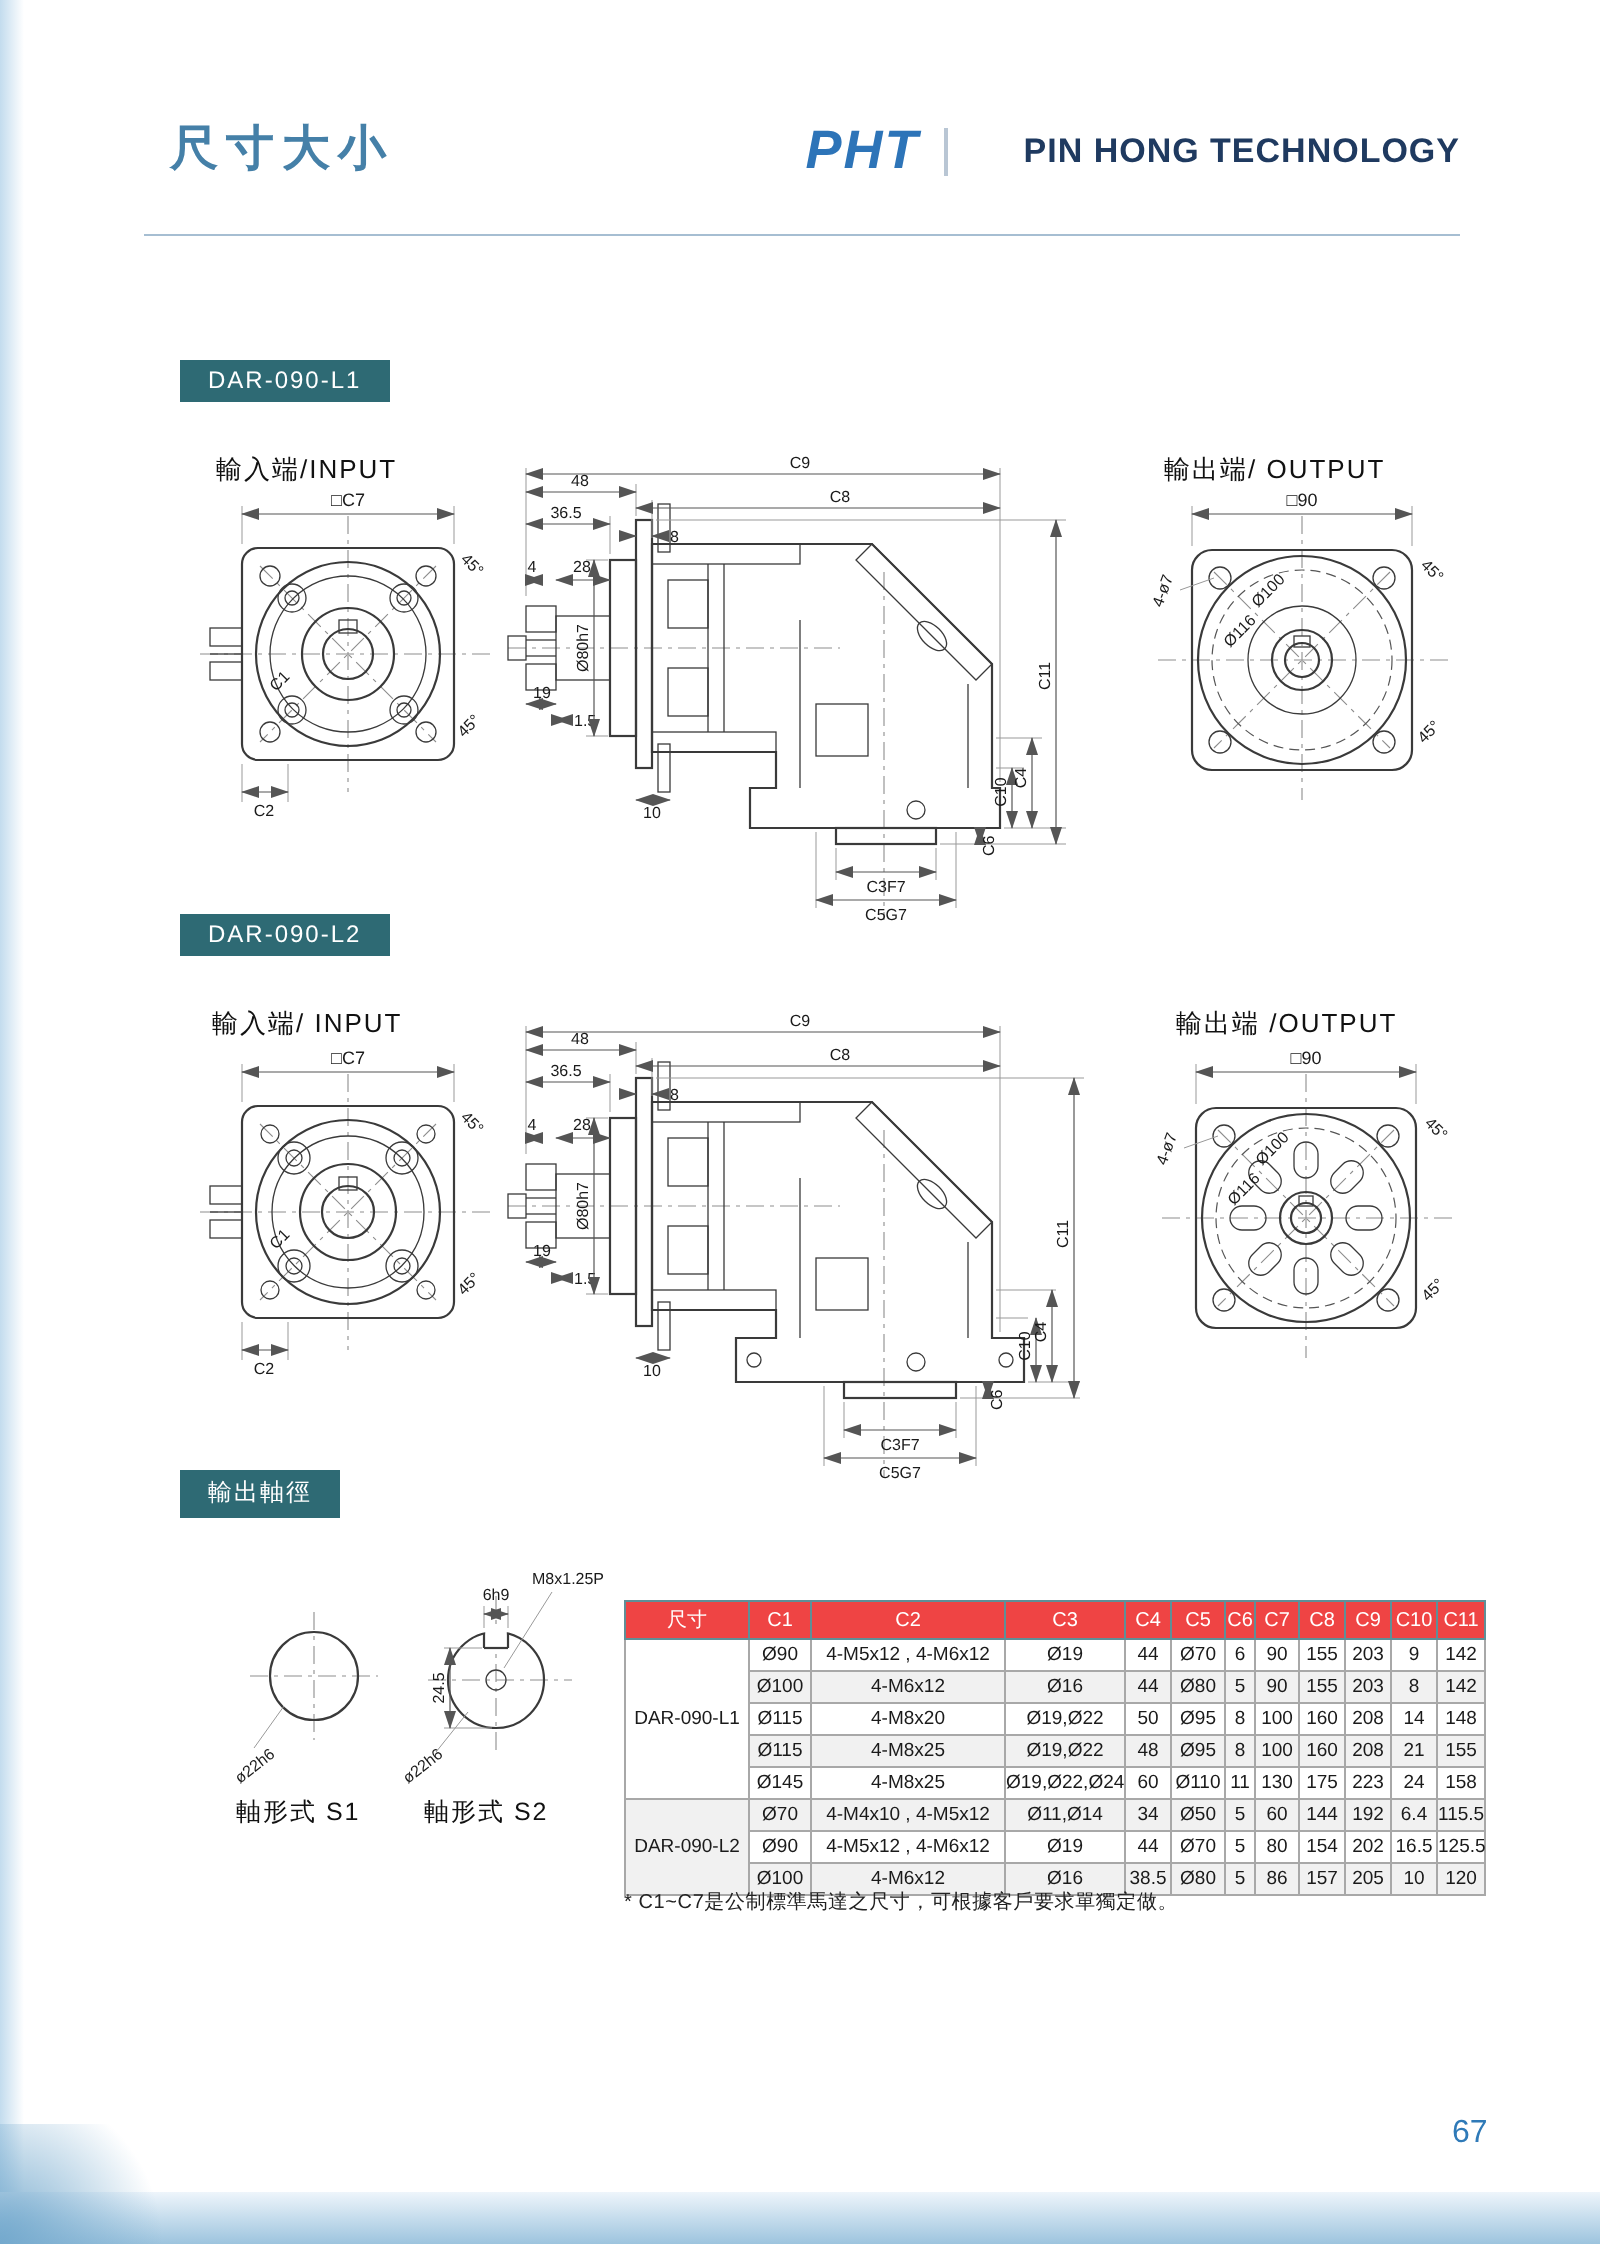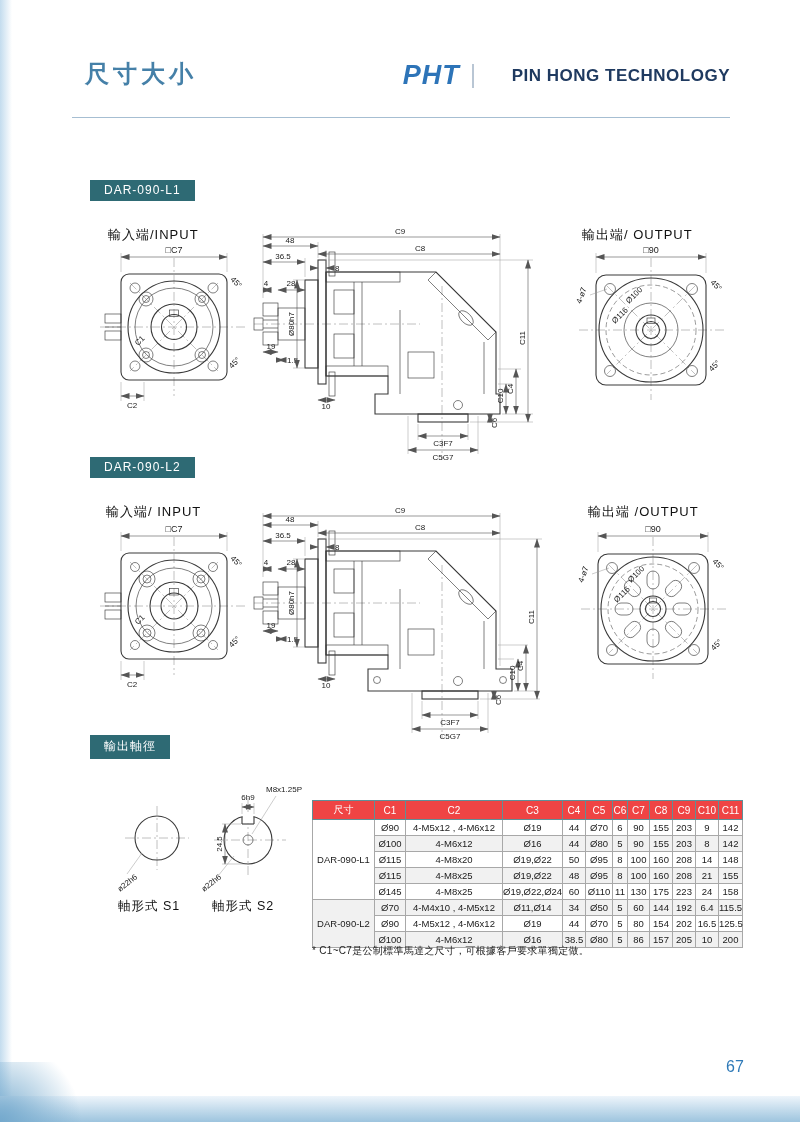--- a/index.html
+++ b/index.html
@@ -573,20 +573,20 @@
       <td>Ø100</td>
       <td>4-M6x12</td>
       <td>Ø16</td>
       <td>38.5</td>
       <td>Ø80</td>
       <td>5</td>
       <td>86</td>
       <td>157</td>
       <td>205</td>
       <td>10</td>
-      <td>200</td>
+      <td>120</td>
     </tr>
   </tbody>
 </table>
 
 <div class="abs footnote" style="left:312px;top:944px">* C1~C7是公制標準馬達之尺寸，可根據客戶要求單獨定做。</div>
 
 <div class="abs page-number" style="left:726px;top:1058px">67</div>
 
 </body></html>

